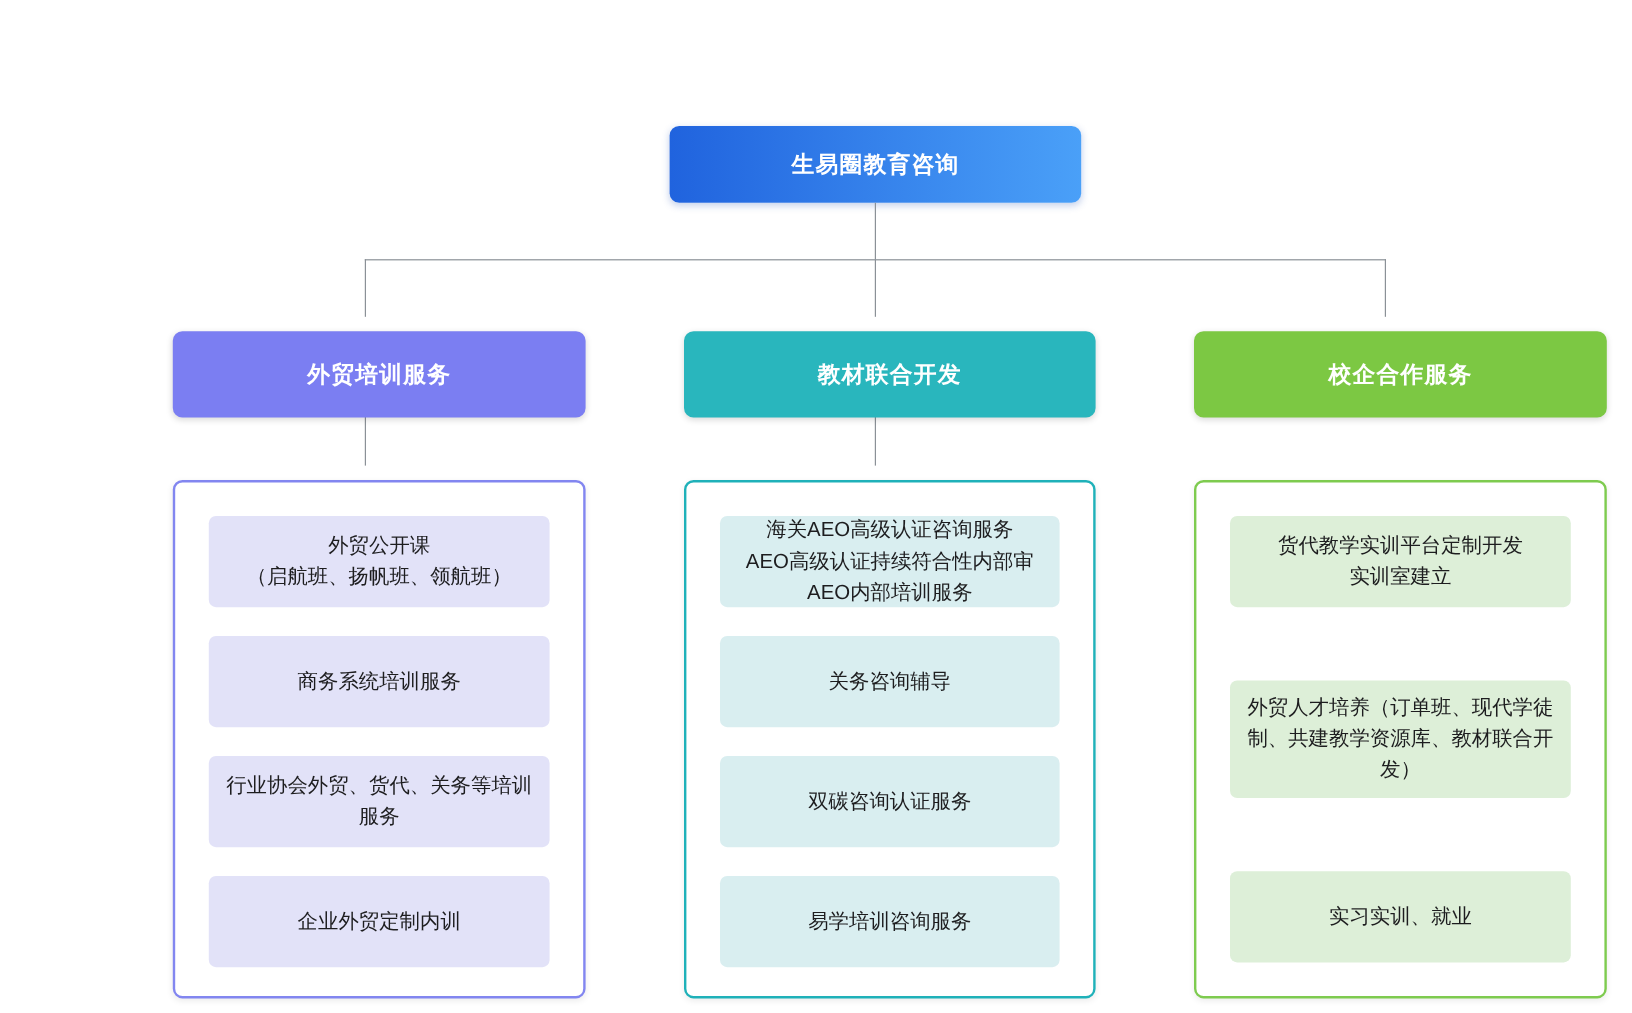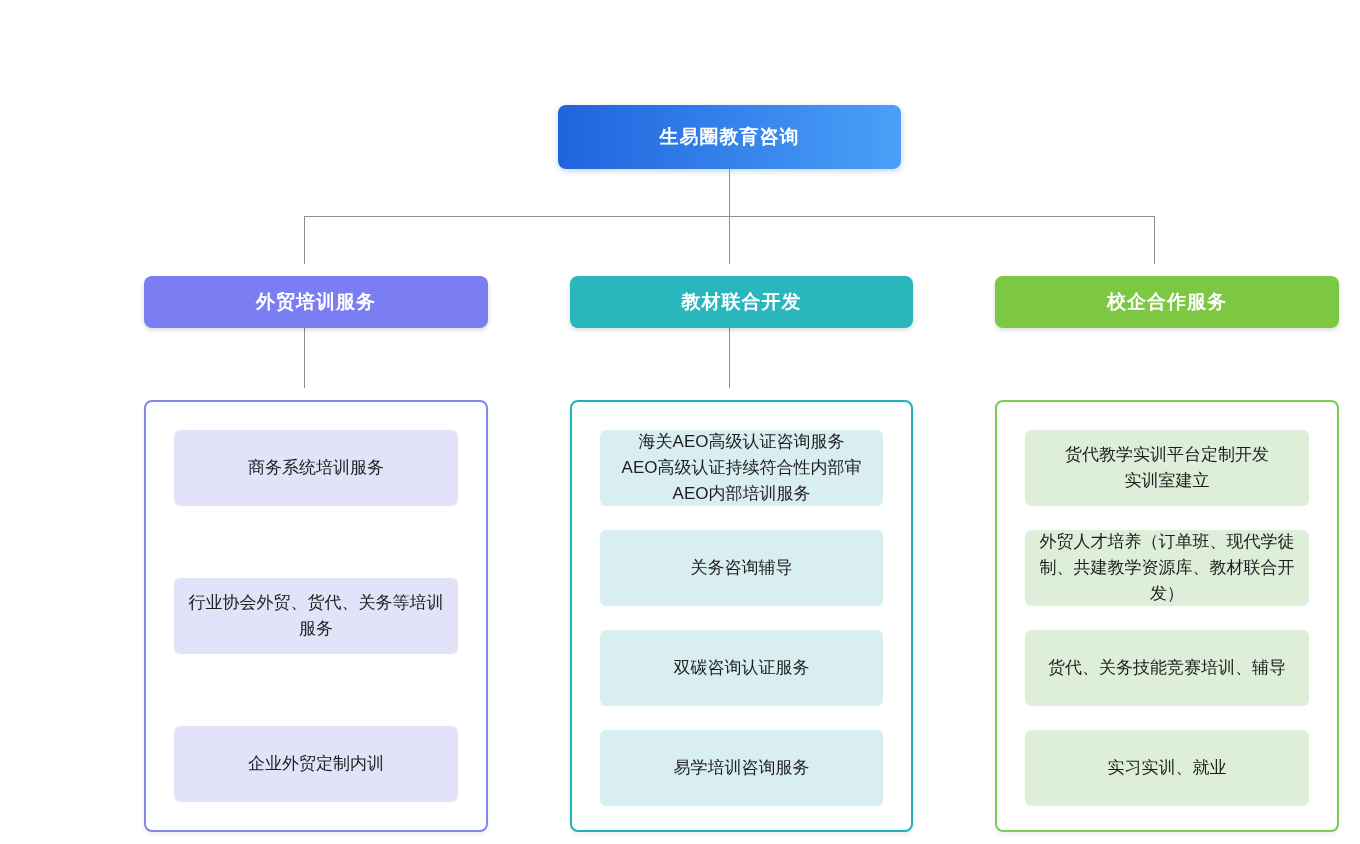--- a/index.html
+++ b/index.html
@@ -35,21 +35,21 @@
 
   
   .branch { position: absolute; top: 216px; }
   .branch-0 { left: 84px;  width: 344px; }
   .branch-1 { left: 510px; width: 343px; }
   .branch-2 { left: 935px; width: 344px; }
 
   .branch-header {
     position: absolute;
     left: 0; top: 0;
-    width: 100%; height: 52px;
+    width: 100%; height: 72px;
     border-radius: 8px;
     background: var(--header-bg);
     display: flex; align-items: center; justify-content: center;
     color: #ffffff; font-size: 19px; font-weight: bold;
     letter-spacing: 1px;
     box-shadow: 0 2px 5px rgba(0, 0, 0, 0.15);
   }
 
   .branch-panel {
     position: absolute;
@@ -91,20 +91,22 @@
   <div class="connector conn-drop-mid" style="background: rgb(139, 145, 151);"></div>
   <div class="connector conn-drop-right" style="background: rgb(139, 145, 151);"></div>
   <div class="connector conn-hdr-left" style="background: rgb(139, 145, 151);"></div>
   <div class="connector conn-hdr-mid" style="background: rgb(139, 145, 151);"></div>
 
   <div class="branch branch-0" style="--header-bg: #7b7ef2; --border: #8286f0; --item-bg: #e2e2f8;">
     <div class="branch-header">
       <span>外贸培训服务</span>
     </div>
     <div class="branch-panel">
+      <div class="leaf-item">外贸公开课
+（启航班、扬帆班、领航班）</div>
       <div class="leaf-item">商务系统培训服务</div>
       <div class="leaf-item">行业协会外贸、货代、关务等培训服务</div>
       <div class="leaf-item">企业外贸定制内训</div>
     </div>
   </div>
 
   <div class="branch branch-1" style="--header-bg: #29b6bd; --border: #1fb1b9; --item-bg: #d9eef0;">
     <div class="branch-header">
       <span>教材联合开发</span>
     </div>
@@ -119,18 +121,17 @@
   </div>
 
   <div class="branch branch-2" style="--header-bg: #7cc843; --border: #7ecb4f; --item-bg: #ddefd8;">
     <div class="branch-header">
       <span>校企合作服务</span>
     </div>
     <div class="branch-panel">
       <div class="leaf-item">货代教学实训平台定制开发
 实训室建立</div>
       <div class="leaf-item">外贸人才培养（订单班、现代学徒制、共建教学资源库、教材联合开发）</div>
-      <div class="leaf-item">货代、关务技能竞赛培训、辅导</div>
       <div class="leaf-item">实习实训、就业</div>
     </div>
   </div>
 
 </div>
 
 </body></html>

